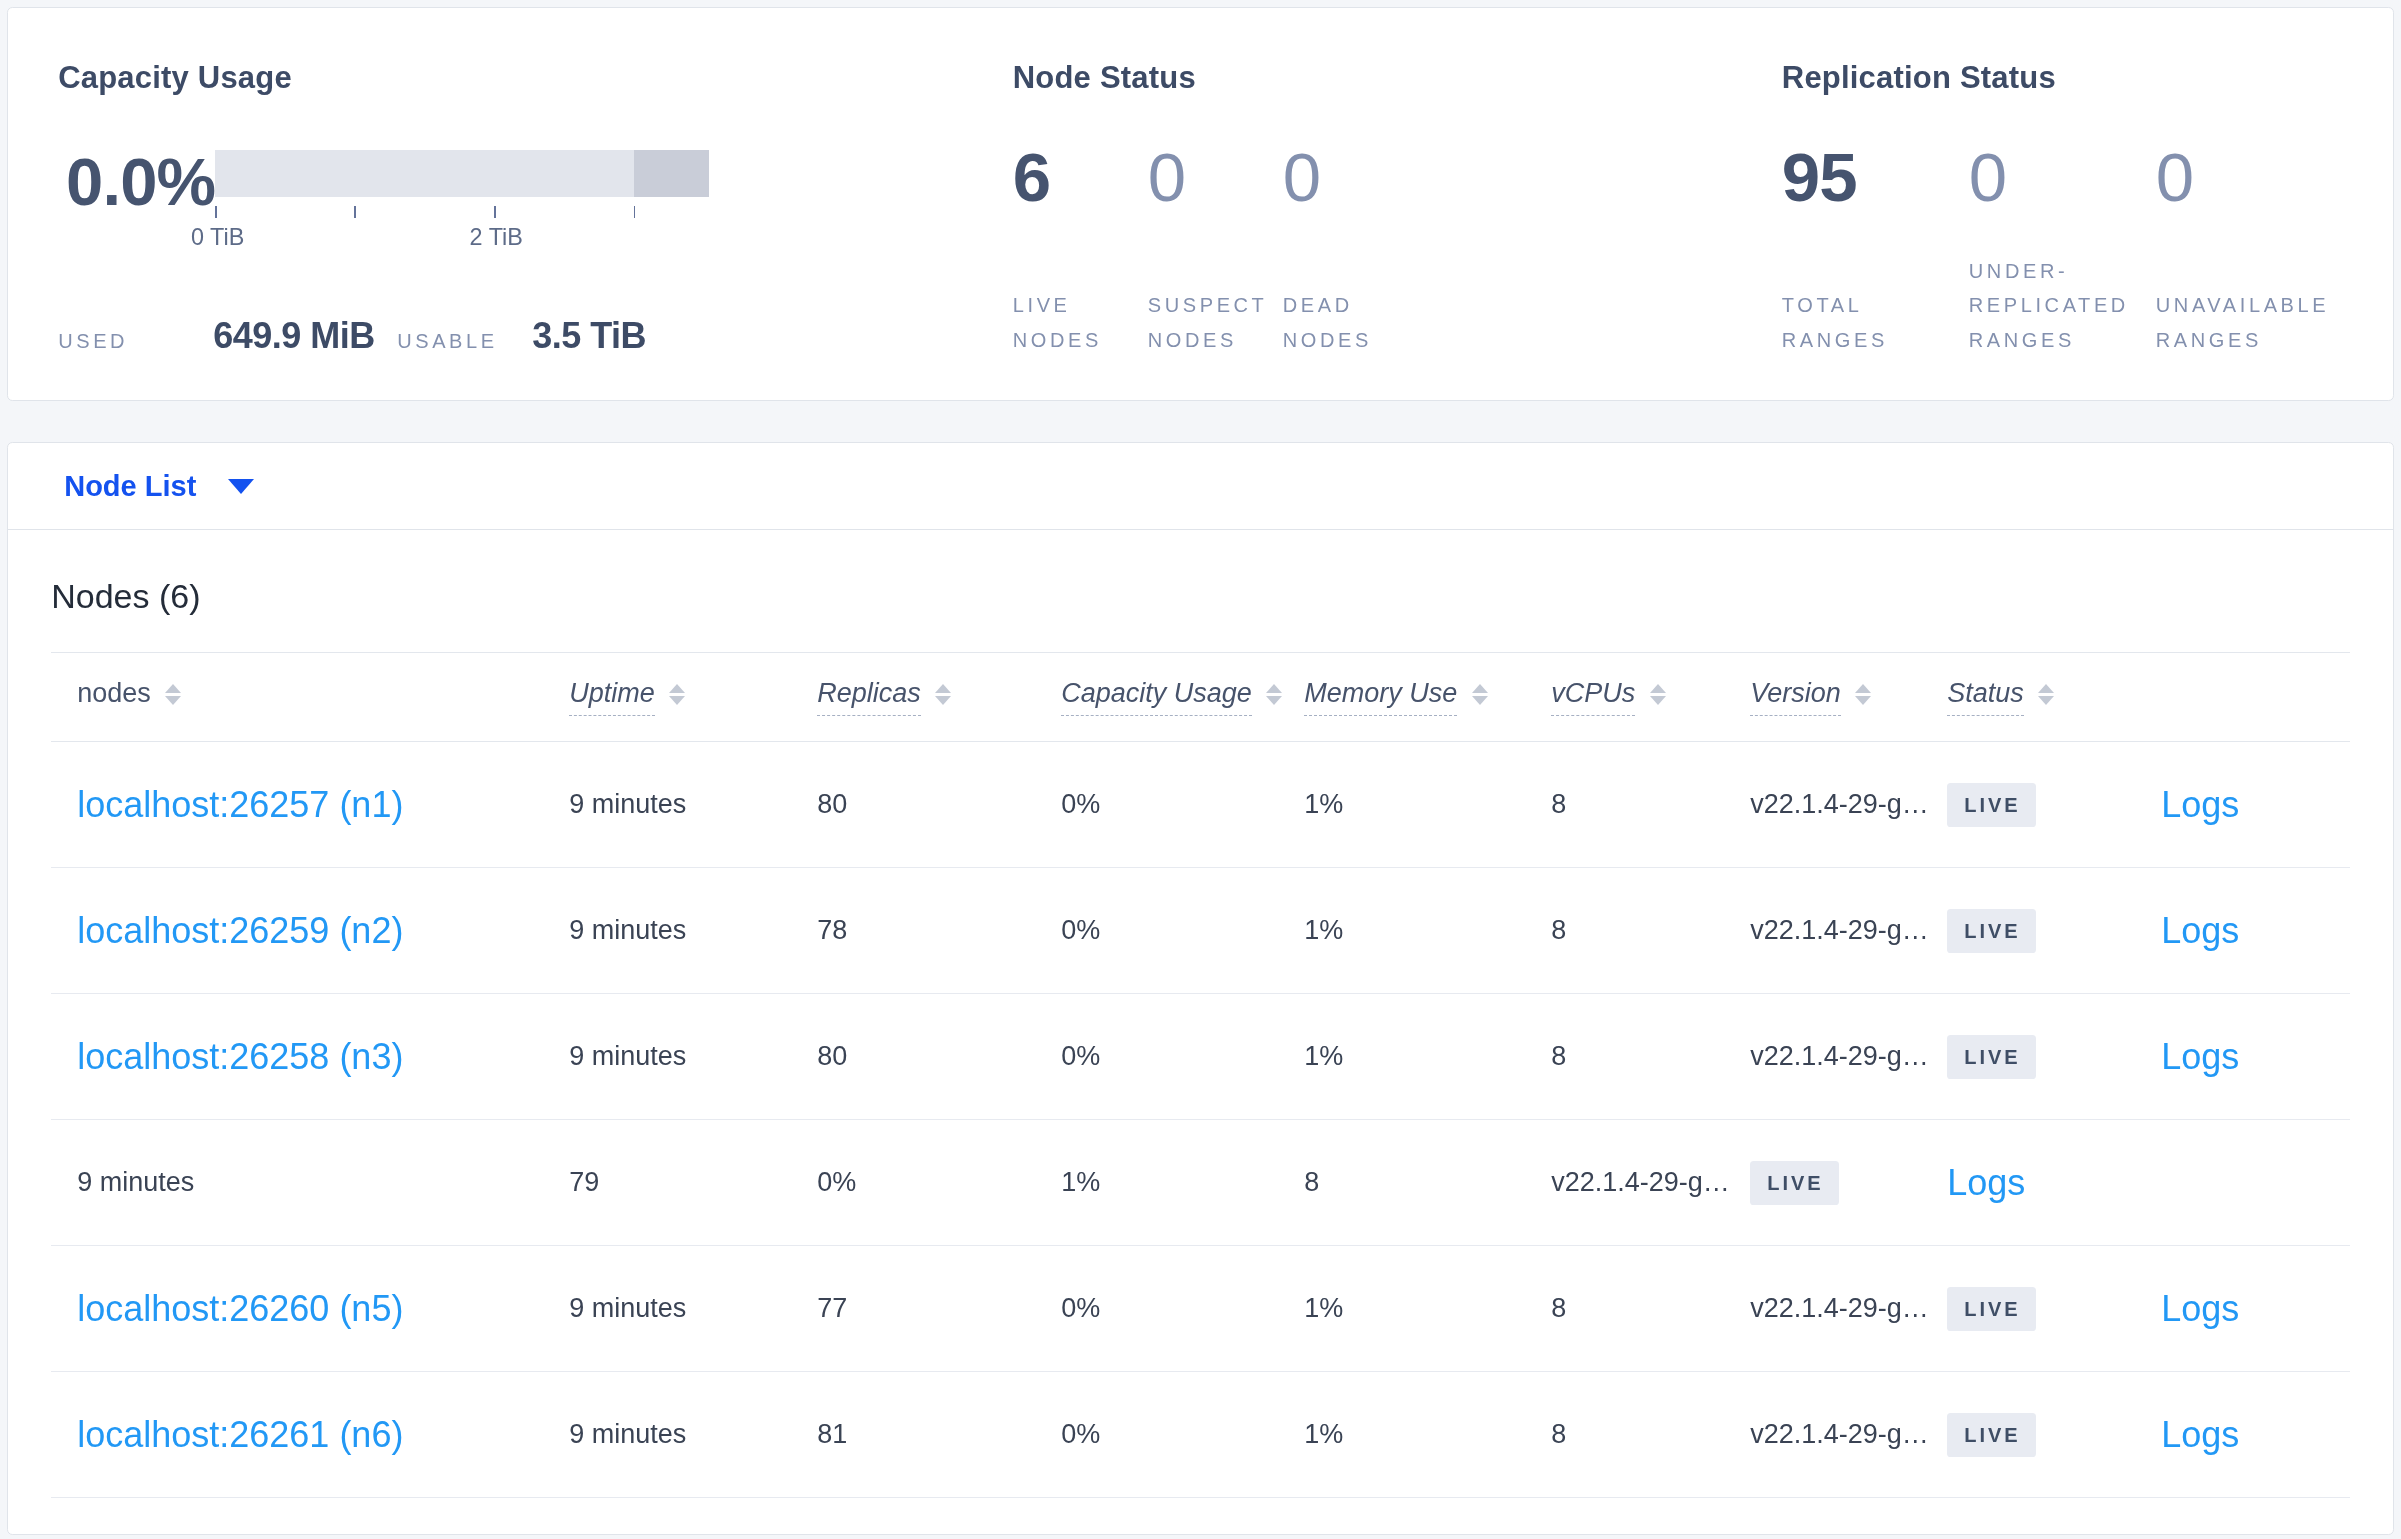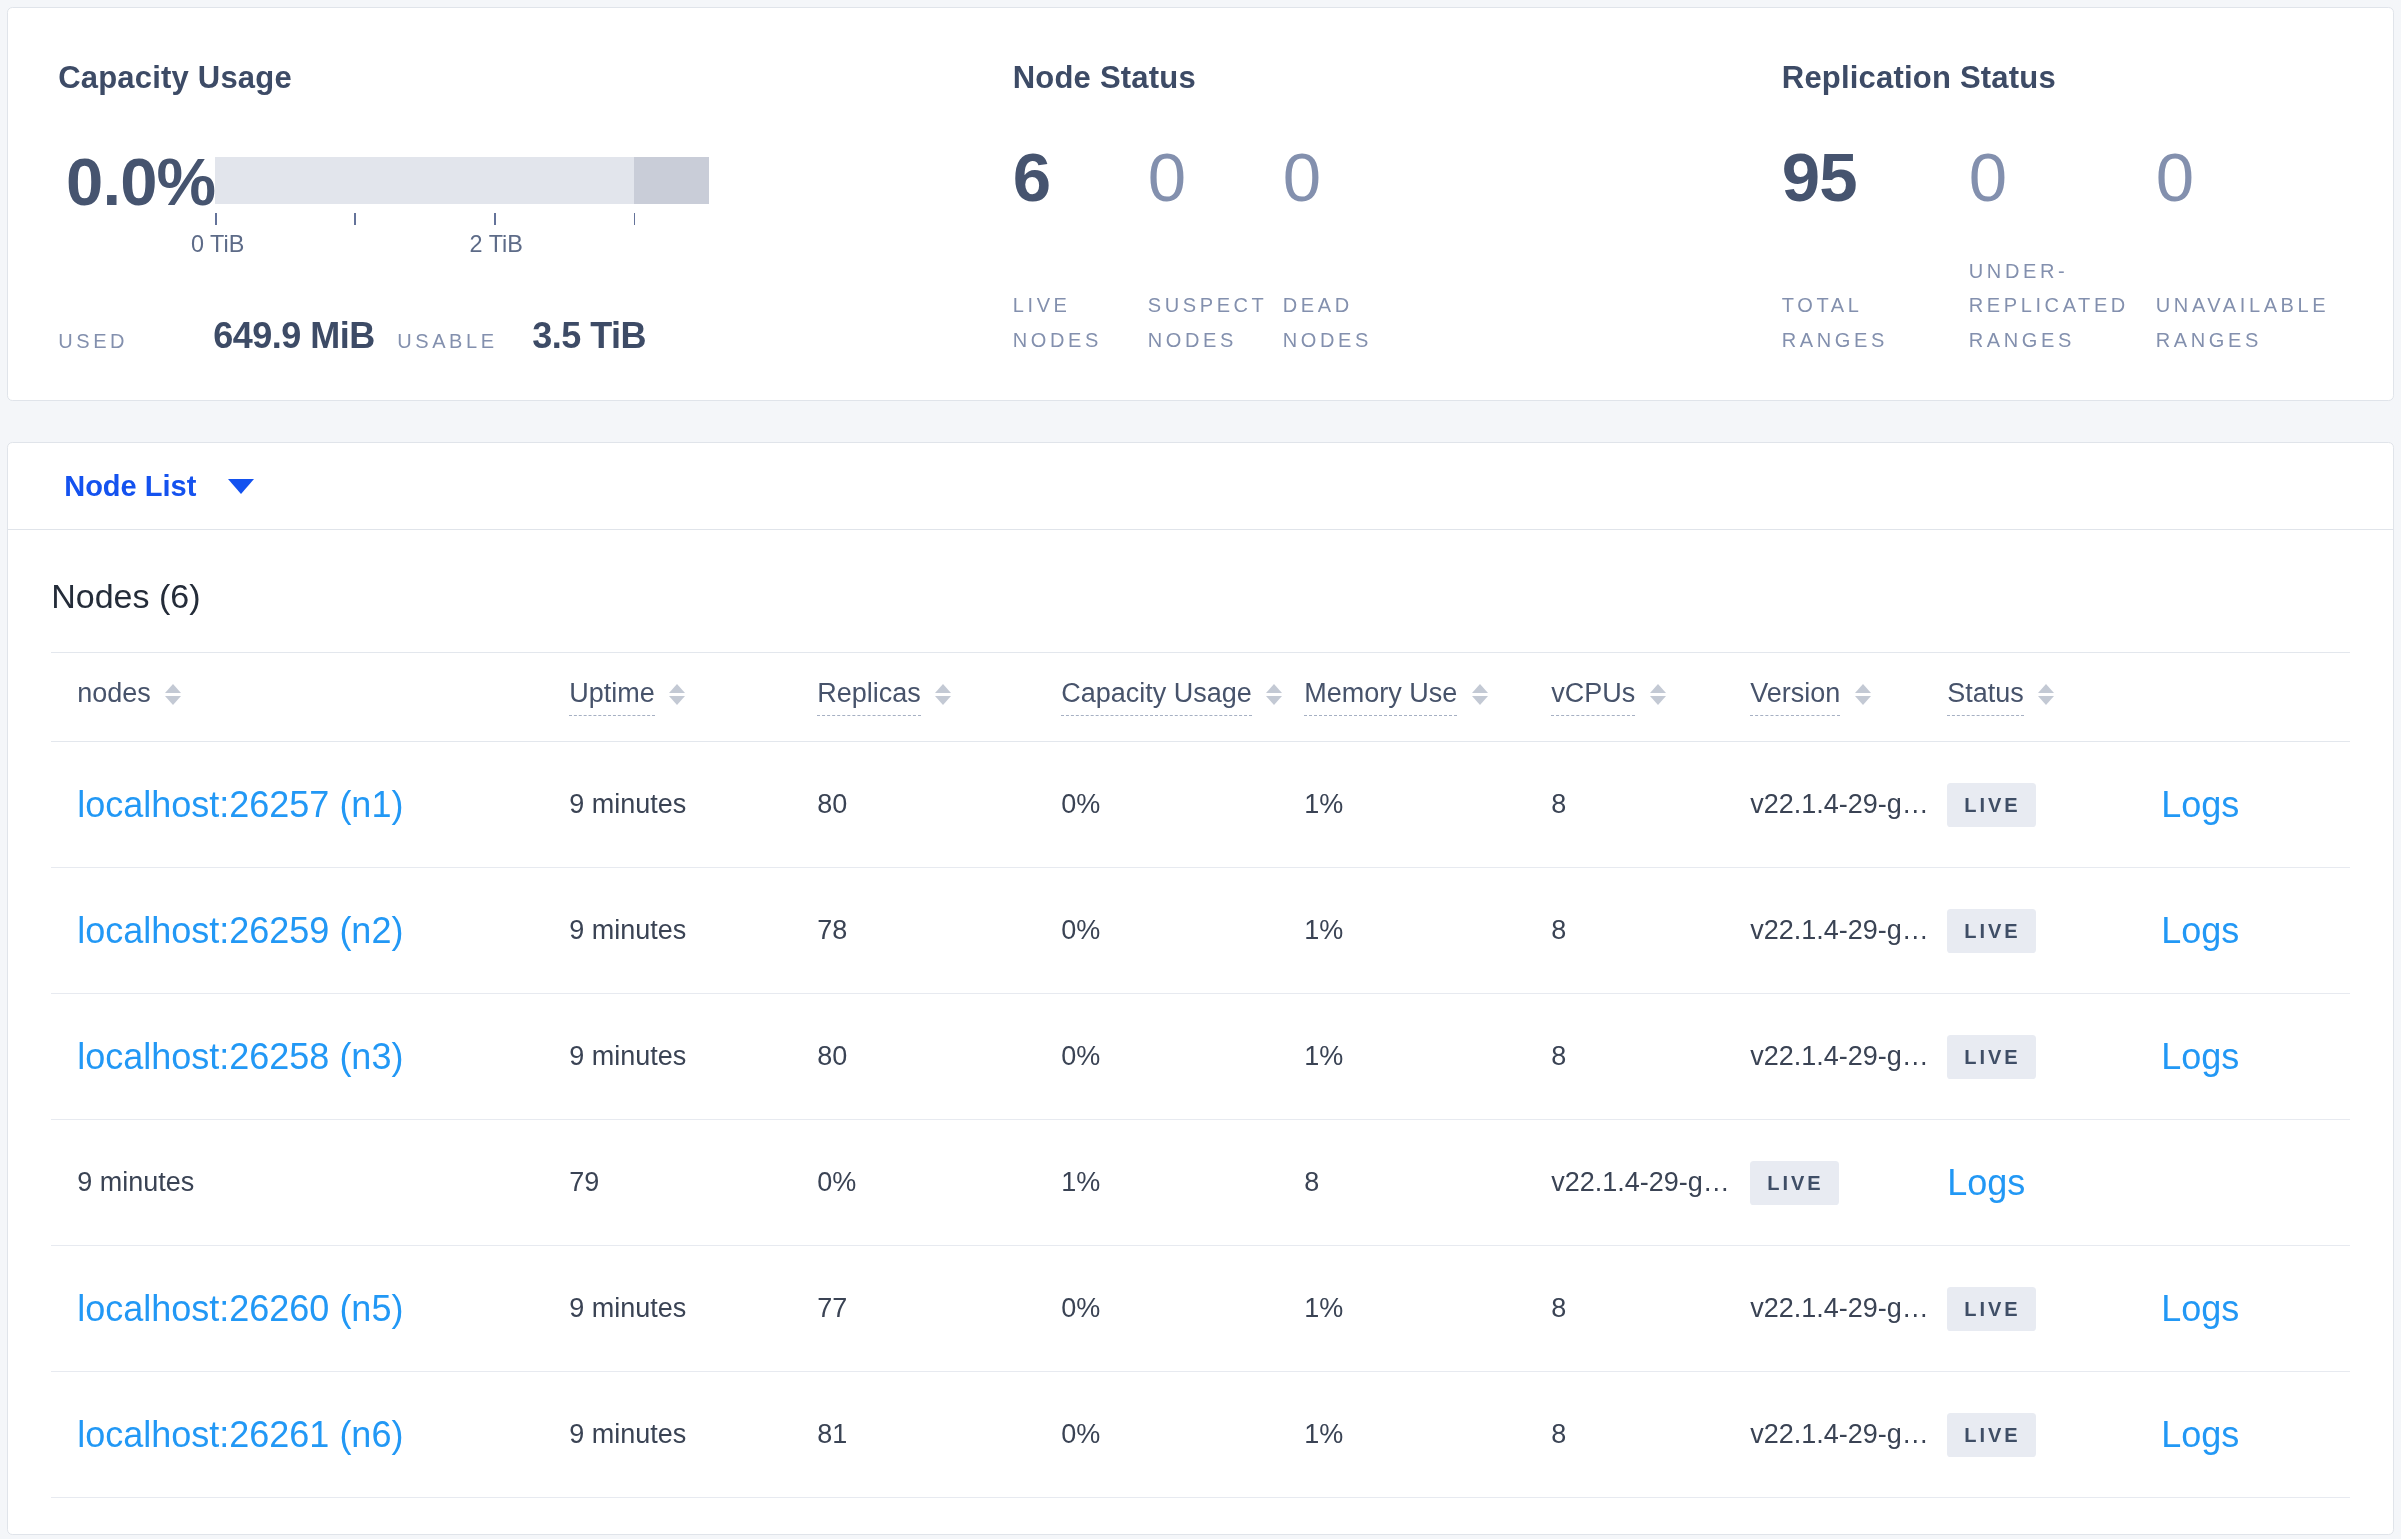--- a/index.html
+++ b/index.html
@@ -37,21 +37,21 @@
 
   .gauge-row { display: flex; margin-top: 52px; text-align: right; }
   .cap-pct {
     font-size: 67px;
     font-weight: 700;
     color: #46546f;
     line-height: 1.0;
     width: 157px;
     letter-spacing: -0.9px;
   }
-  .gauge { position: relative; width: 494px; margin-top: 9px; }
+  .gauge { position: relative; width: 494px; margin-top: 2px; }
   .gauge-track {
     position: relative;
     width: 100%; height: 47px;
     background: #e2e5ec;
     overflow: hidden;
   }
   .gauge-reserved {
     position: absolute; top: 0; right: 0;
     width: 15.3%; height: 100%;
     background: #c9cdd8;
@@ -162,21 +162,21 @@
     padding-left: 26px;
   }
   .thead { height: 89px; border-bottom: 0.9px solid #e3e7ed; }
   .hcell { display: flex; align-items: center; cursor: pointer; }
   .hlabel {
     font-size: 27px;
     font-weight: 500;
     color: #47536b;
     padding-bottom: 6.3px;
   }
-  .hlabel.u { border-bottom: 1.8px dashed #a6b0c3; }
+  .hlabel.u { border-bottom: 1.8px dashed #a6b0c3; font-style: italic; }
   .hlabel.nu { border-bottom: 1.8px solid transparent; }
   .sort {
     display: inline-flex;
     flex-direction: column;
     margin-left: 14.4px;
     margin-bottom: 5.4px;
   }
   .sort i { display: block; width: 0; height: 0; }
   .sort .up {
     border-left: 8px solid transparent;

